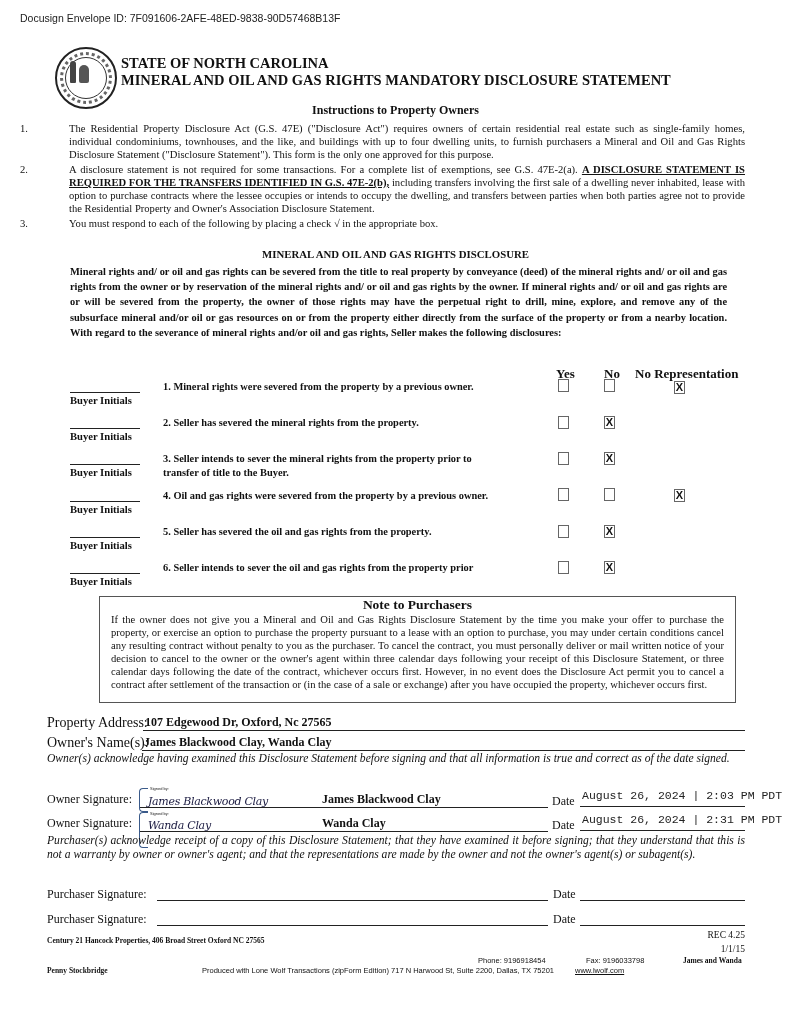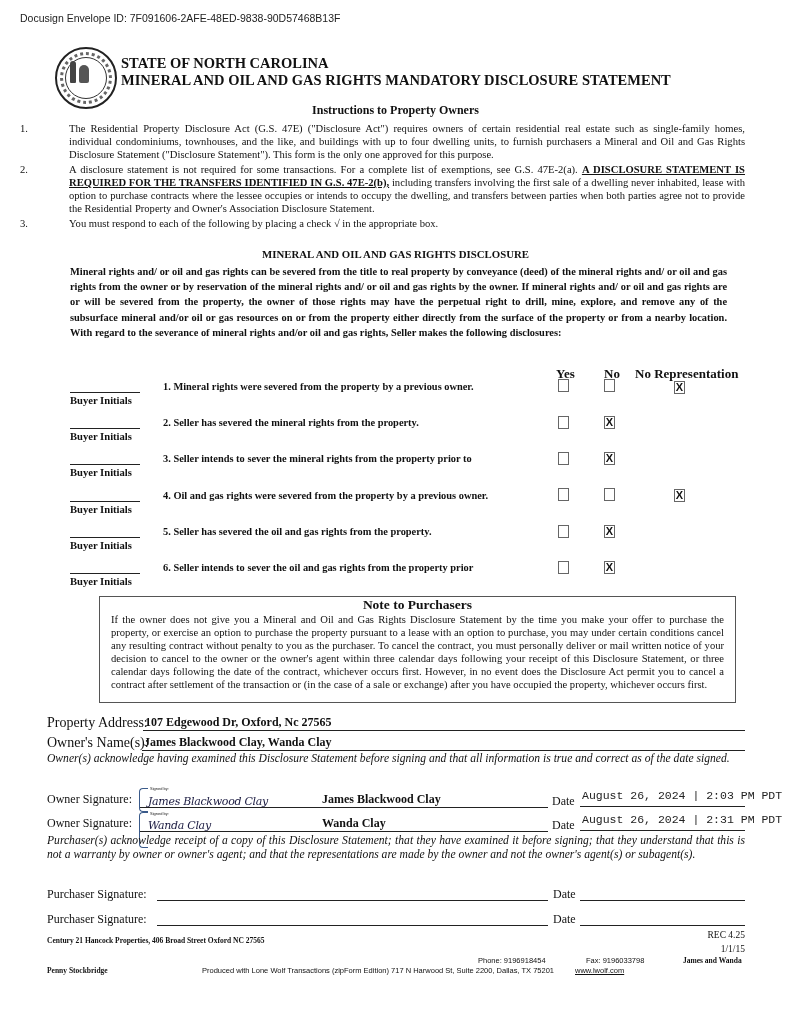--- a/index.html
+++ b/index.html
@@ -94,20 +94,21 @@
 <div class="abs qtext" style="top:416px;">
   <div>2. Seller has severed the mineral rights from the property.</div>
 </div>
 <div class="abs cb" style="left:558px; top:416px;"></div>
 <div class="abs cb" style="left:604px; top:416px;">X</div>
 
 <div class="abs row-line" style="top:464px;"></div>
 <div class="abs buyer" style="top:467px;">Buyer Initials</div>
 <div class="abs qtext" style="top:452px;">
   <div>3. Seller intends to sever the mineral rights from the property prior to</div>
+  <div>transfer of title to the Buyer.</div>
 </div>
 <div class="abs cb" style="left:558px; top:452px;"></div>
 <div class="abs cb" style="left:604px; top:452px;">X</div>
 
 <div class="abs row-line" style="top:501px;"></div>
 <div class="abs buyer" style="top:504px;">Buyer Initials</div>
 <div class="abs qtext" style="top:489px;">
   <div>4. Oil and gas rights were severed from the property by a previous owner.</div>
 </div>
 <div class="abs cb" style="left:558px; top:488px;"></div>

